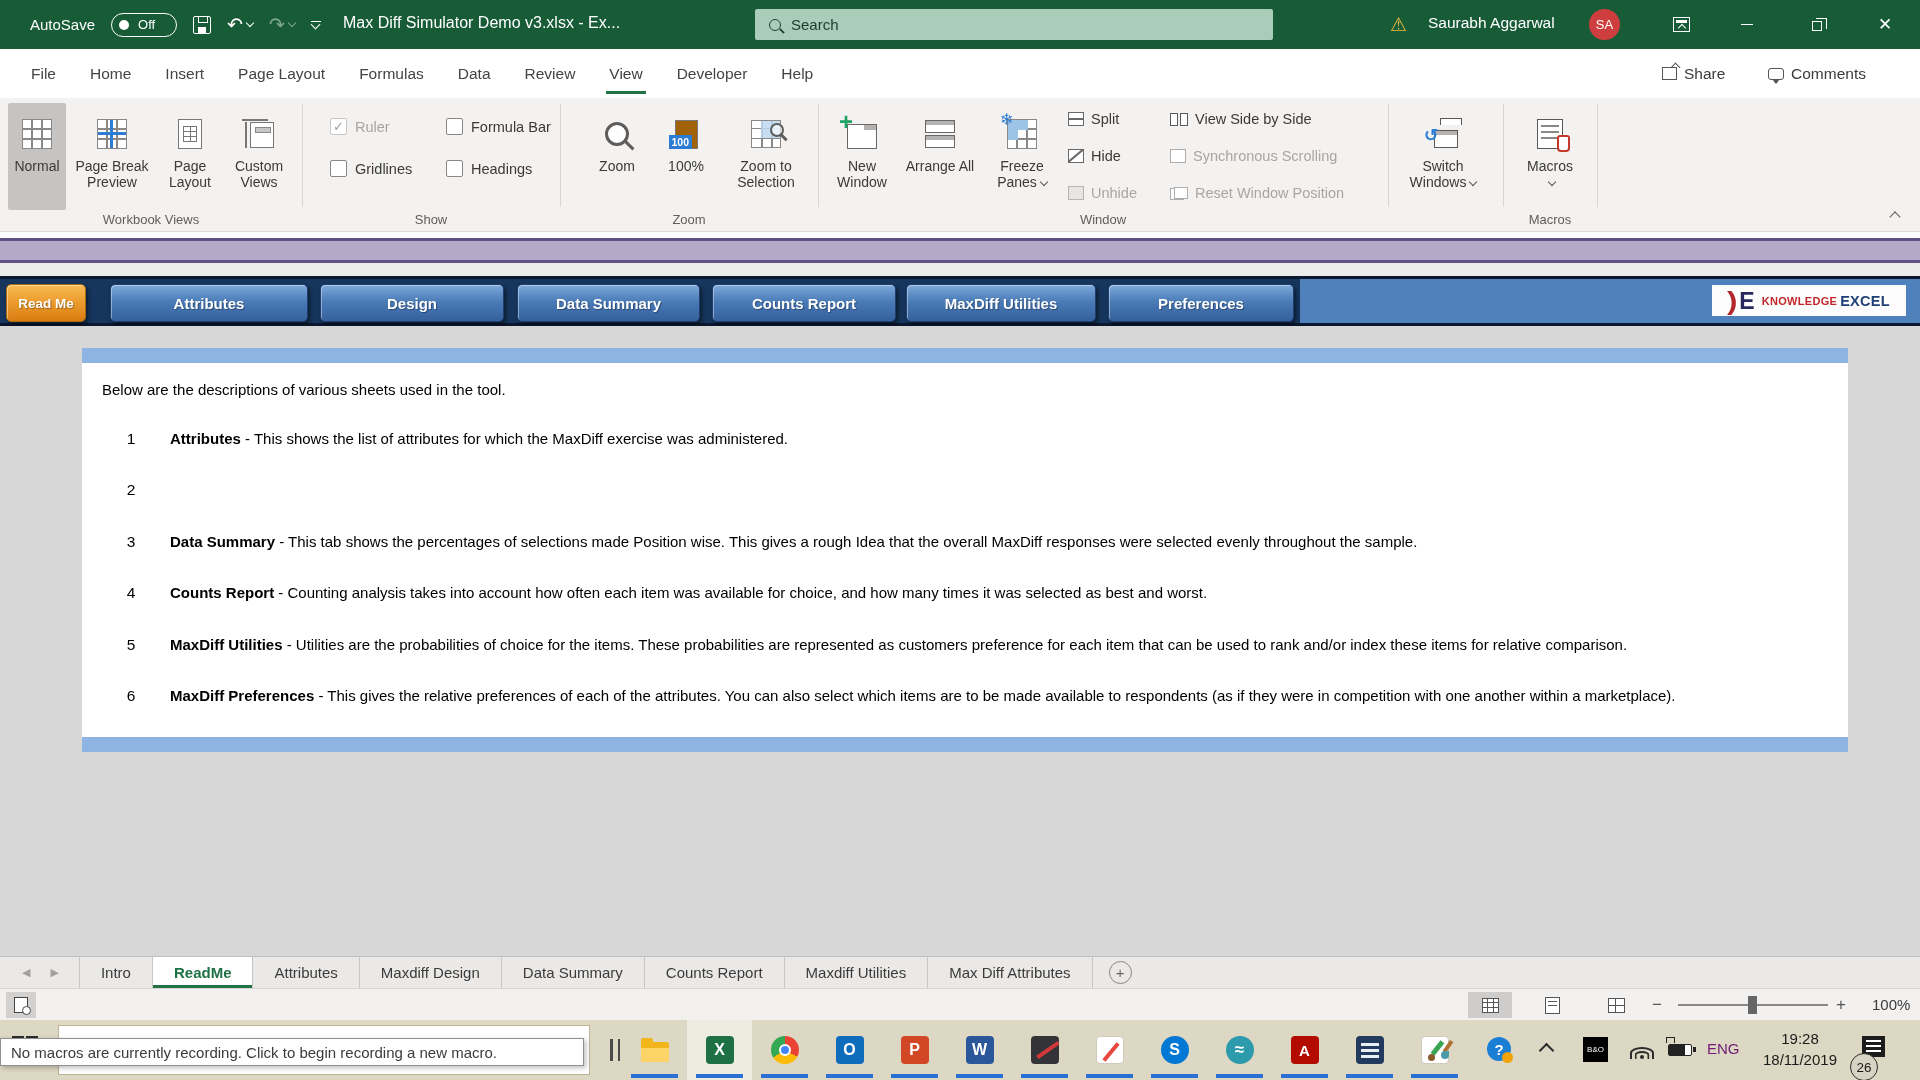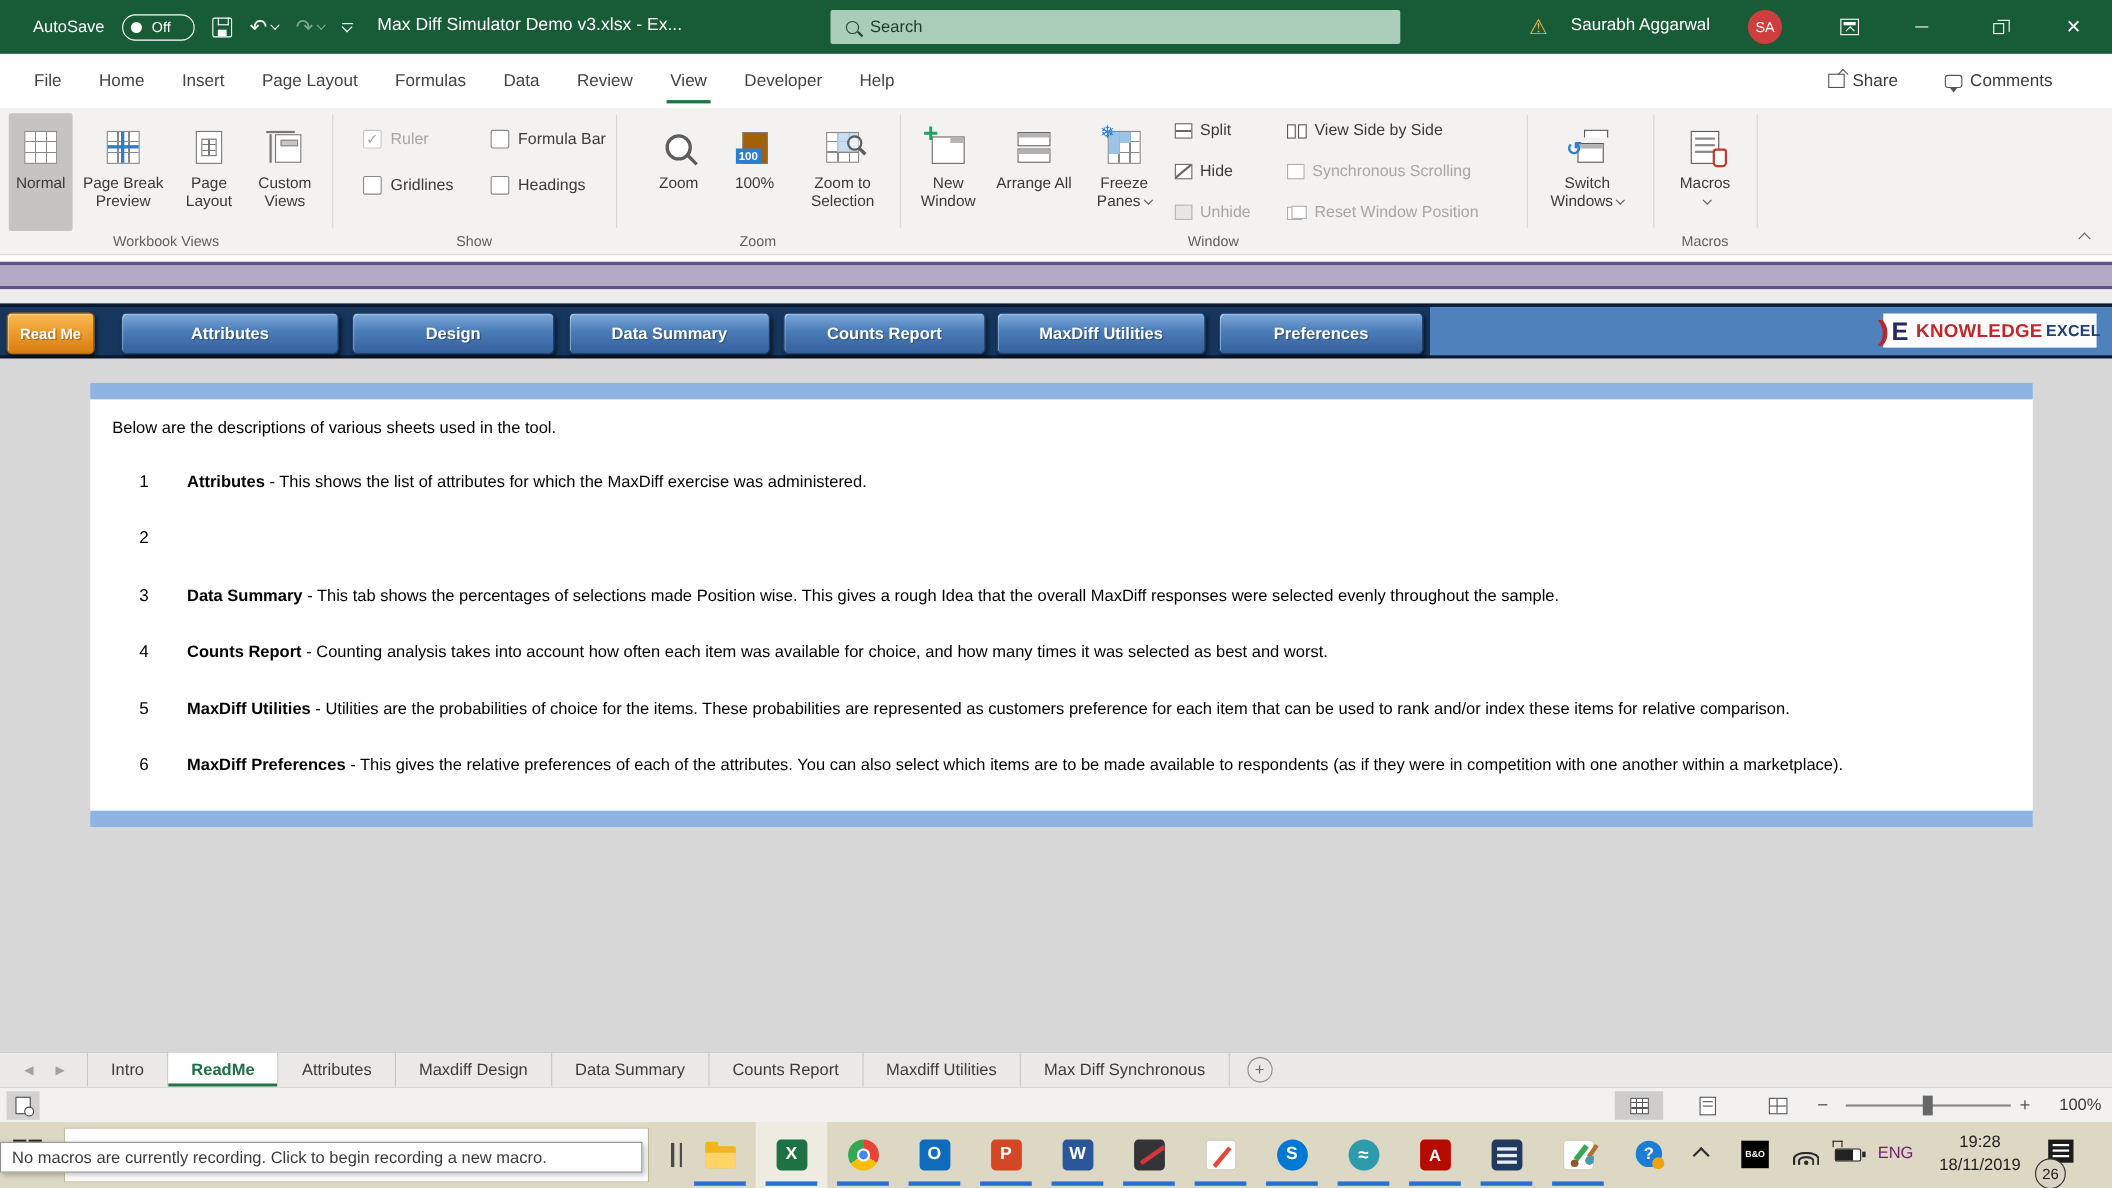--- a/index.html
+++ b/index.html
@@ -120,21 +120,21 @@
 
 .purpleband{position:absolute;left:0;top:238px;width:1920px;height:25px;background:#b4aac8;border-top:3px solid #5f5086;border-bottom:3px solid #5f5086}
 .gapband{position:absolute;left:0;top:263px;width:1920px;height:13px;background:#ececec}
 .navbar{position:absolute;left:0;top:276px;width:1920px;height:50px;background:#16365d;border-top:3px solid #0a1830;border-bottom:3px solid #0a1830}
 .navbar .rightblue{position:absolute;left:1300px;top:0;bottom:0;right:0;background:#4f81bd}
 .navbtn{position:absolute;top:5px;height:38px;border-radius:5px;display:flex;align-items:center;justify-content:center;color:#fff;font-weight:bold;font-size:15px;cursor:pointer;border:1px solid #1f3f6e;background:linear-gradient(180deg,#7fa9da 0%,#4a7cb8 45%,#35609c 100%);box-shadow:inset 1px 1px 0 rgba(255,255,255,.4),2px 3px 4px rgba(0,0,0,.5);text-shadow:1px 1px 1px rgba(0,0,0,.35)}
 .navbtn.orange{background:linear-gradient(180deg,#f7bb53 0%,#ec9a2d 50%,#d87c10 100%);border-color:#a8690f;font-size:13.5px}
 .logo{position:absolute;left:1712px;top:6px;width:194px;height:31px;background:#fcfcfc;display:flex;align-items:center;justify-content:center;gap:3px}
 .logo .m1{color:#b2282c;font-size:25px;font-weight:bold;transform:scaleX(1.25);line-height:22px}
 .logo .m2{color:#28285e;font-size:23px;font-weight:bold;line-height:22px;margin-right:4px}
-.logo .w1{color:#c1262b;font-size:17px;font-weight:bold;letter-spacing:.3px}
+.logo .w1{color:#c1262b;font-size:11px;font-weight:bold;letter-spacing:.3px}
 .logo .w2{color:#1f3f77;font-size:14.5px;font-weight:bold;letter-spacing:.3px}
 
 
 .sheet{position:absolute;left:0;top:326px;width:1920px;height:630px;background:#d7d7d7}
 .panel{position:absolute;left:82px;top:22px;width:1766px;height:404px;background:#fff}
 .strip{position:absolute;left:0;right:0;height:15px;background:#8db4e2}
 .strip.top{top:0}.strip.bot{bottom:0}
 .intro{position:absolute;left:20px;top:33px;font-size:15px;color:#000}
 .item{position:absolute;left:0;right:0;height:52px}
 .item .num{position:absolute;left:38px;width:22px;text-align:center;font-size:15.5px;color:#000}
@@ -207,21 +207,21 @@
 .ic-keys span{height:3px;background:#e8eef6}
 .ic-paint{width:28px;height:28px;border-radius:4px;background:#fff;border:1px solid #cfcabc;position:relative;overflow:hidden}
 .ic-paint:before{content:"";position:absolute;left:13px;top:3px;width:5px;height:16px;background:#3aa655;transform:rotate(38deg)}
 .ic-paint:after{content:"";position:absolute;left:6px;top:17px;width:7px;height:7px;background:#8a5a2b;border-radius:50%}
 .tray-brush{position:absolute;left:1438px;top:19px;width:20px;height:22px}
 .tray-brush:before{content:"";position:absolute;left:8px;top:1px;width:4px;height:13px;background:#b07030;transform:rotate(35deg)}
 .tray-brush:after{content:"";position:absolute;left:3px;top:12px;width:8px;height:8px;background:#4a9aa8;border-radius:50% 0 50% 50%}
 .tray-help{position:absolute;left:1487px;top:17px;width:24px;height:24px;border-radius:50%;background:#1a7fd4;color:#fff;font-weight:bold;font-size:15px;display:flex;align-items:center;justify-content:center;cursor:pointer}
 .tray-help:after{content:"";position:absolute;right:-2px;bottom:-2px;width:11px;height:11px;background:#f0a30a;border-radius:50%}
 .tray-chev{position:absolute;left:1541px;top:25px;width:11px;height:11px;border-left:2px solid #2d2d2d;border-top:2px solid #2d2d2d;transform:rotate(45deg);cursor:pointer}
-.tray-bo{position:absolute;left:1583px;top:17px;width:25px;height:25px;background:#000;color:#fff;font-size:8px;font-weight:bold;display:flex;align-items:center;justify-content:center;cursor:pointer}
+.tray-bo{position:absolute;left:1583px;top:17px;width:25px;height:25px;background:#000;color:#fff;font-size:8px;font-weight:normal;display:flex;align-items:center;justify-content:center;cursor:pointer}
 .tray-wifi{position:absolute;left:1629px;top:20px;width:26px;height:19px;cursor:pointer}
 .tray-wifi .a{position:absolute;left:50%;transform:translateX(-50%);border:2px solid #2b2b2b;border-bottom:none;border-radius:100% 100% 0 0;bottom:0}
 .tray-wifi .a1{width:24px;height:12px}
 .tray-wifi .a2{width:15px;height:8px}
 .tray-wifi .a3{width:4px;height:4px;background:#2b2b2b;border-radius:50%;border:none}
 .tray-batt{position:absolute;left:1668px;top:24px;width:24px;height:12px;border:1.6px solid #222;border-radius:2px;background:linear-gradient(90deg,#222 0 72%,#fff 72%);cursor:pointer}
 .tray-batt:after{content:"";position:absolute;right:-4.5px;top:2px;width:3px;height:5px;background:#222}
 .tray-batt:before{content:"";position:absolute;left:-3px;top:-8px;width:7px;height:5px;border:1.6px solid #222;border-bottom:none;background:transparent}
 .tray-lang{position:absolute;left:1707px;top:20px;font-size:15px;color:#701a75;cursor:pointer}
 .tray-clock{position:absolute;left:1752px;top:8px;width:96px;text-align:center;font-size:15px;color:#1c1c1c;line-height:21px;cursor:pointer}
@@ -536,21 +536,21 @@
       <span>◀</span>
       <span>▶</span>
     </div>
     <span class="stab">Intro</span>
     <span class="stab active">ReadMe</span>
     <span class="stab">Attributes</span>
     <span class="stab">Maxdiff Design</span>
     <span class="stab">Data Summary</span>
     <span class="stab">Counts Report</span>
     <span class="stab">Maxdiff Utilities</span>
-    <span class="stab">Max Diff Synchronous</span>
+    <span class="stab">Max Diff Attributes</span>
     <span class="addsheet">+</span>
   </div>
 
   <div class="statusbar">
     <span class="macro-btn">
         <span class="macro-ic"></span>
       </span>
     <span class="viewbtn sel" style="left:1468px">
         <span class="vn-ic"></span>
       </span>

